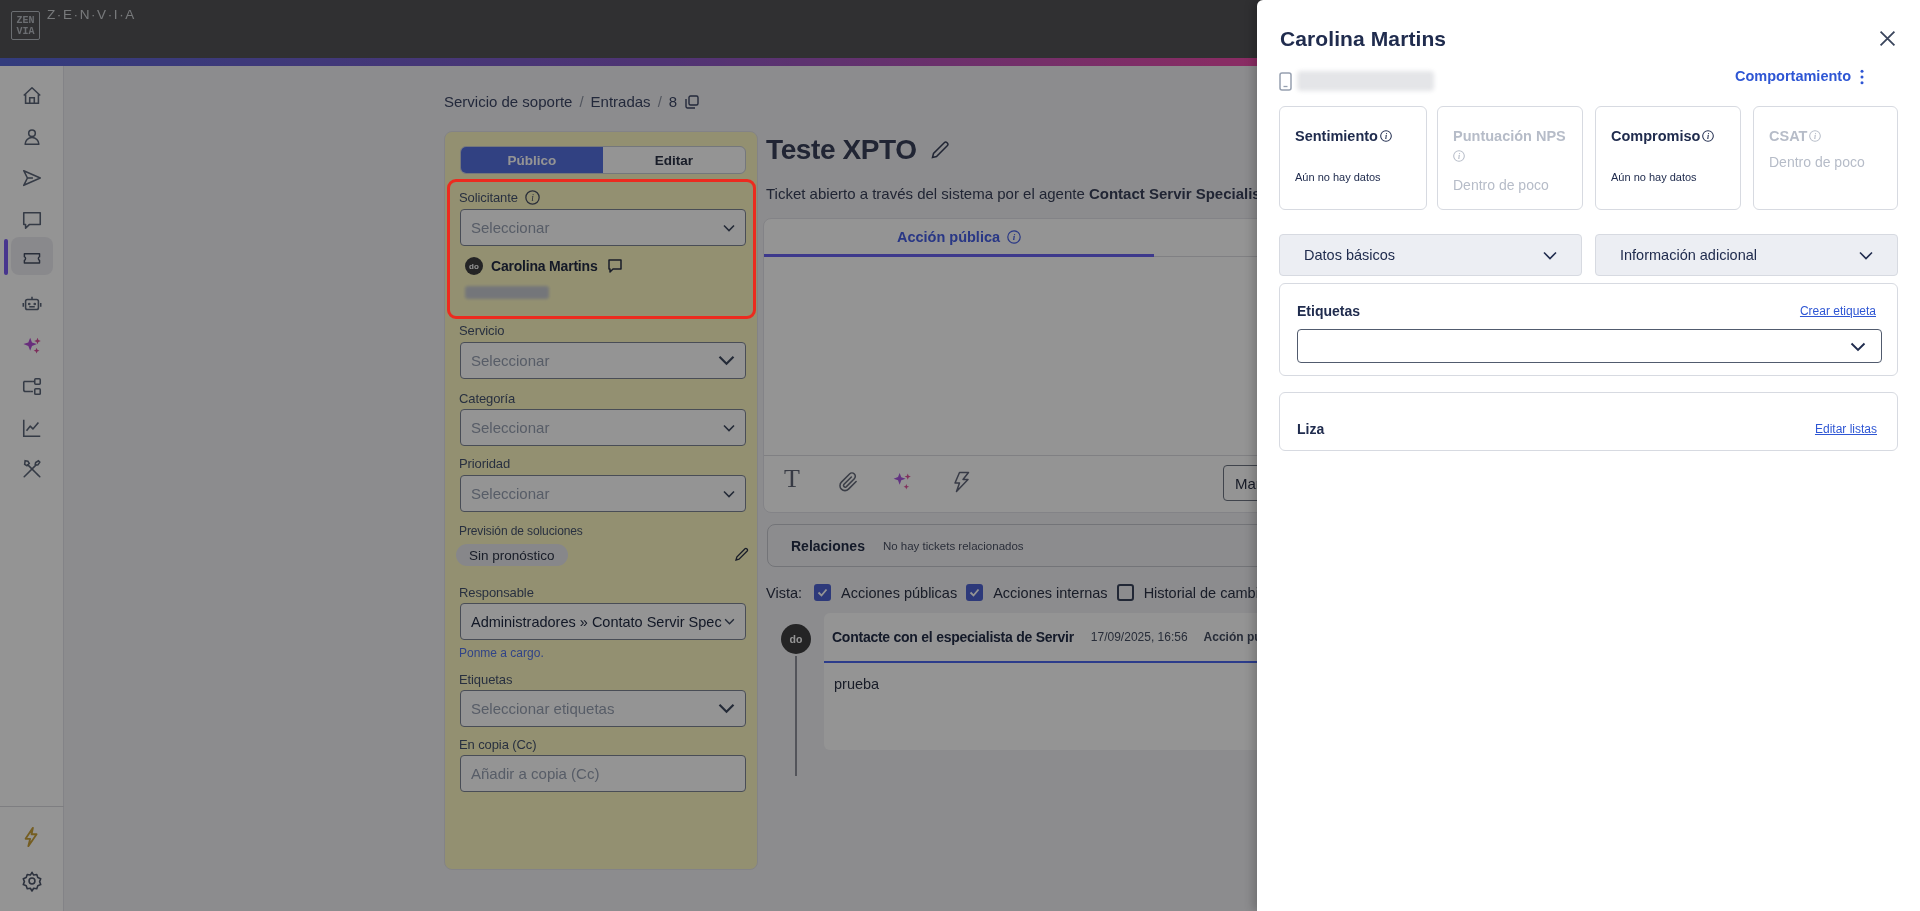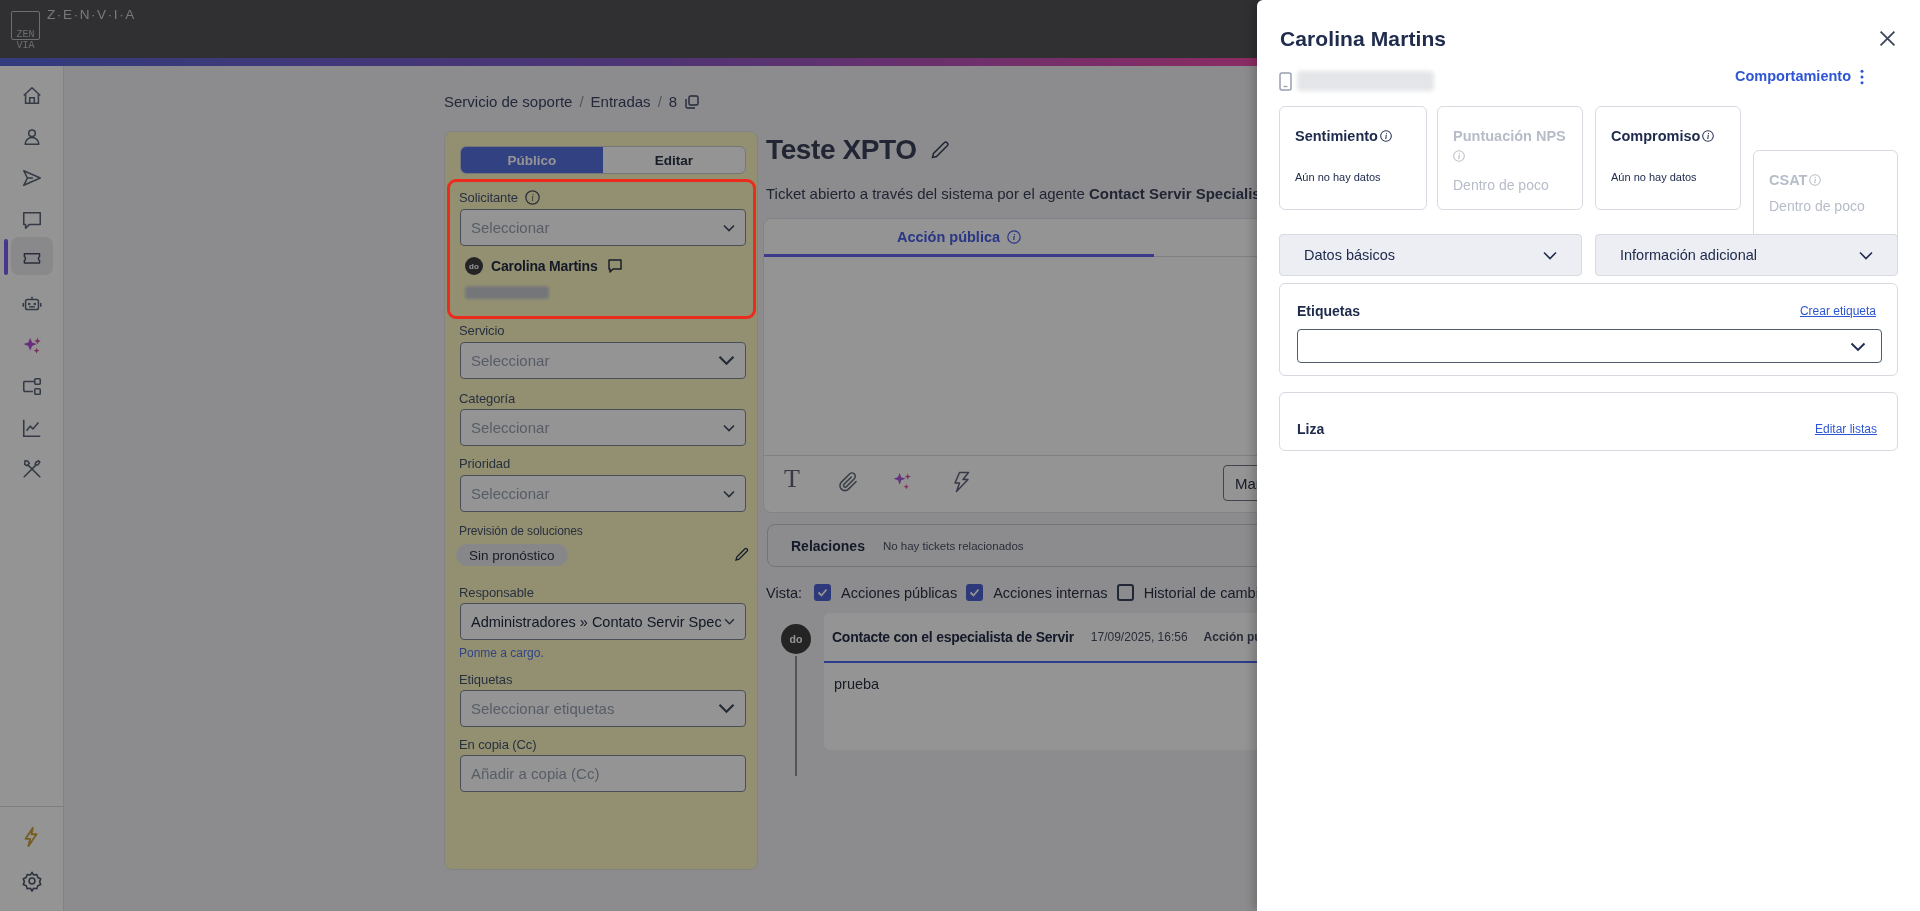--- a/index.html
+++ b/index.html
@@ -6,21 +6,21 @@
   * { margin:0; padding:0; box-sizing:border-box; }
   html,body { width:1920px; height:911px; overflow:hidden; font-family:"Liberation Sans", sans-serif; }
   body { background:#f2f2f5; position:relative; }
   .abs { position:absolute; }
 
   
   #header { position:absolute; left:0; top:0; width:1920px; height:58px; background:#545457; z-index:1; }
   #gradbar { position:absolute; left:0; top:58px; width:1920px; height:8px; z-index:1;
     background:linear-gradient(90deg,#5868d8 0%,#8a5ac8 35%,#f04cab 65.5%,#ff3d9e 100%); }
   #logo-sq { position:absolute; z-index:2; left:11px; top:11px; width:29px; height:29px; border:1.6px solid #b9bdc4; border-radius:2px;
-    color:#b9bdc4; font-family:"Liberation Mono",monospace; font-weight:normal; font-size:10px; line-height:11px; text-align:center; padding-top:17px; letter-spacing:0px;}
+    color:#b9bdc4; font-family:"Liberation Mono",monospace; font-weight:bold; font-size:10px; line-height:11px; text-align:center; padding-top:3px; letter-spacing:0px;}
   #logo-tx { position:absolute; z-index:2; left:47px; top:7px; color:#cdd0d4; font-size:13.5px; letter-spacing:1.6px; }
 
   
   #sidebar { position:absolute; left:0; top:66px; width:64px; height:845px; background:#fff; border-right:1px solid #e2e2e8; z-index:1; }
   #sidebar .divider { position:absolute; left:0; top:740px; width:64px; height:1px; background:#d9d9de; }
   .sic { position:absolute; left:21px; width:22px; height:22px; }
   #active-bg { position:absolute; left:11px; top:171px; width:42px; height:38px; background:#ededf2; border-radius:8px; }
   #active-bar { position:absolute; left:4px; top:173px; width:4px; height:36px; background:#7a5cf5; border-radius:2px; }
 
   
@@ -289,21 +289,21 @@
         </svg></div>
     <div class="sub" style="margin-top:12px;">Dentro de poco</div>
   </div>
   <div class="mcard" style="left:338px; width:146px;">
     <div class="h">Compromiso<svg width="12" height="12" viewBox="0 0 14 14" style="vertical-align:-1px; margin-left:2px;">
           <circle cx="7" cy="7" r="6.2" fill="none" stroke="#202c4e" stroke-width="1.2"></circle>
           <text x="7" y="10.2" font-size="9" text-anchor="middle" fill="#202c4e" font-family="Liberation Serif,serif" font-style="italic">i</text>
         </svg></div>
     <div class="sub" style="margin-top:25px;">Aún no hay datos</div>
   </div>
-  <div class="mcard dis" style="left:496px; width:145px;margin-top:44px;">
+  <div class="mcard dis" style="left:496px; width:145px;">
     <div class="h">CSAT<svg width="12" height="12" viewBox="0 0 14 14" style="vertical-align:-1px; margin-left:2px;">
           <circle cx="7" cy="7" r="6.2" fill="none" stroke="#b6bcc8" stroke-width="1.2"></circle>
           <text x="7" y="10.2" font-size="9" text-anchor="middle" fill="#b6bcc8" font-family="Liberation Serif,serif" font-style="italic">i</text>
         </svg></div>
     <div class="sub" style="margin-top:8px;">Dentro de poco</div>
   </div>
 
   <div class="acc" style="left:22px; width:303px;">
       <span>Datos básicos</span>
     <svg class="chev" style="margin-right:24px;" width="14" height="9" viewBox="0 0 14 9">

